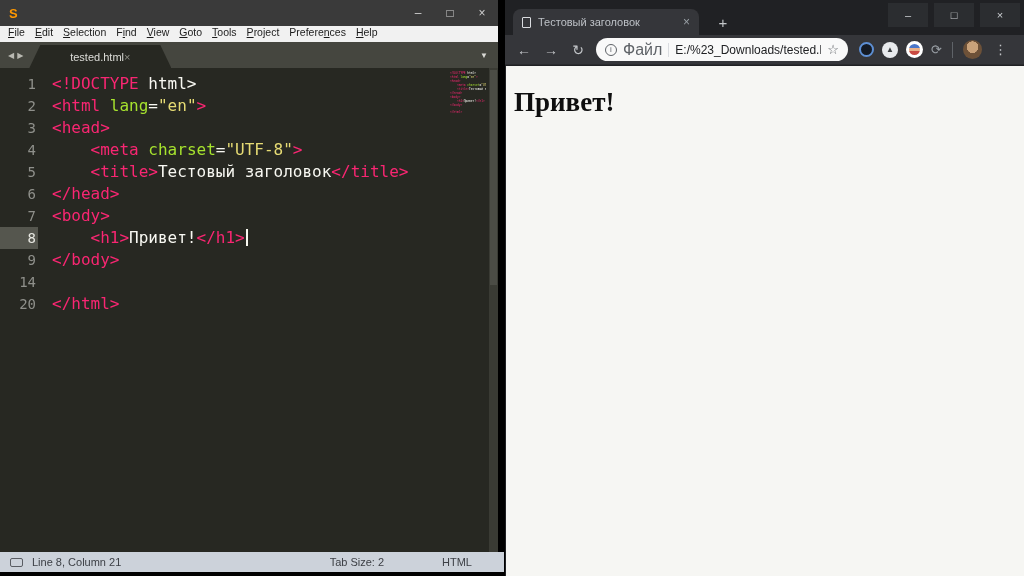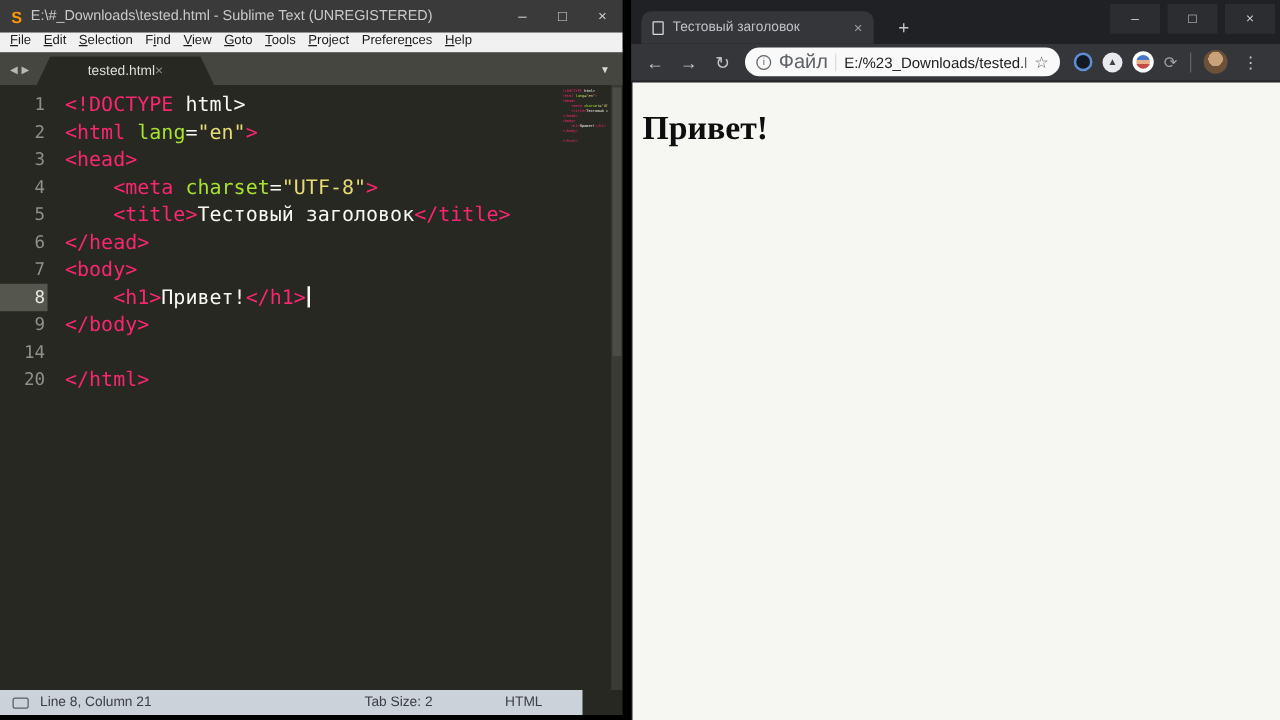--- a/index.html
+++ b/index.html
@@ -40,21 +40,21 @@
   .tok-tag { color:var(--c-tag,#f92672); }
   .tok-attr { color:var(--c-attr,#a6e22e); }
   .tok-str { color:var(--c-str,#e6db74); }
   .tok-txt { color:var(--c-txt,#f8f8f2); }
   .caret { display:inline-block; width:2px; height:17px; background:#f8f8f0;
            vertical-align:-3px; margin-left:1px; }
   .minimap { position:absolute; right:12px; top:3px; width:36px; height:90px; overflow:hidden; }
   .minimap .codeblock { position:static; transform:scale(0.18); transform-origin:top left; width:520px; }
   .sl-scrollbar { position:absolute; right:0; top:0; width:9px; height:100%; background:#3a3b34; }
   .sl-thumb { position:absolute; left:1px; right:1px; top:2px; height:215px; background:#4b4c45; }
-  .sl-status { position:absolute; left:0; bottom:0; width:466px; height:20px; background:#ccd2da;
+  .sl-status { position:absolute; left:0; bottom:0; width:504px; height:20px; background:#ccd2da;
                display:flex; align-items:center; font-size:11px; color:#3d4046; padding:0 10px; }
   .panel-icon { width:13px; height:9px; border:1px solid #5a5d63; border-radius:2px;
                 margin-right:9px; }
   .st-pos { flex:1; }
   .st-tabsize { margin-right:58px; }
   .st-syntax { margin-right:22px; }
 
   
   .chrome { position:absolute; left:505px; top:0; width:519px; height:576px; background:#202124; }
   .cr-tabstrip { position:relative; height:35px; background:#202124; }
@@ -97,21 +97,20 @@
   .cr-content h1 { margin:21px 8px; font-family:"Liberation Serif", serif;
                    font-weight:bold; font-size:27px; color:#0e0e0e; }
 </style>
 </head>
 <body>
 
 <div class="sublime">
 
   <div class="sl-titlebar">
     <span class="sl-logo">S</span>
-    <span class="sl-title">E:\#_Downloads\tested.html - Sublime Text (UNREGISTERED)</span>
     <div class="sl-controls">
       <span class="sl-ctl">–</span>
       <span class="sl-ctl">□</span>
       <span class="sl-ctl">×</span>
     </div>
   </div>
 
   <div class="sl-menubar" id="menu-bar">
       <span class="menu-item"><u>F</u>ile</span>
       <span class="menu-item"><u>E</u>dit</span>

